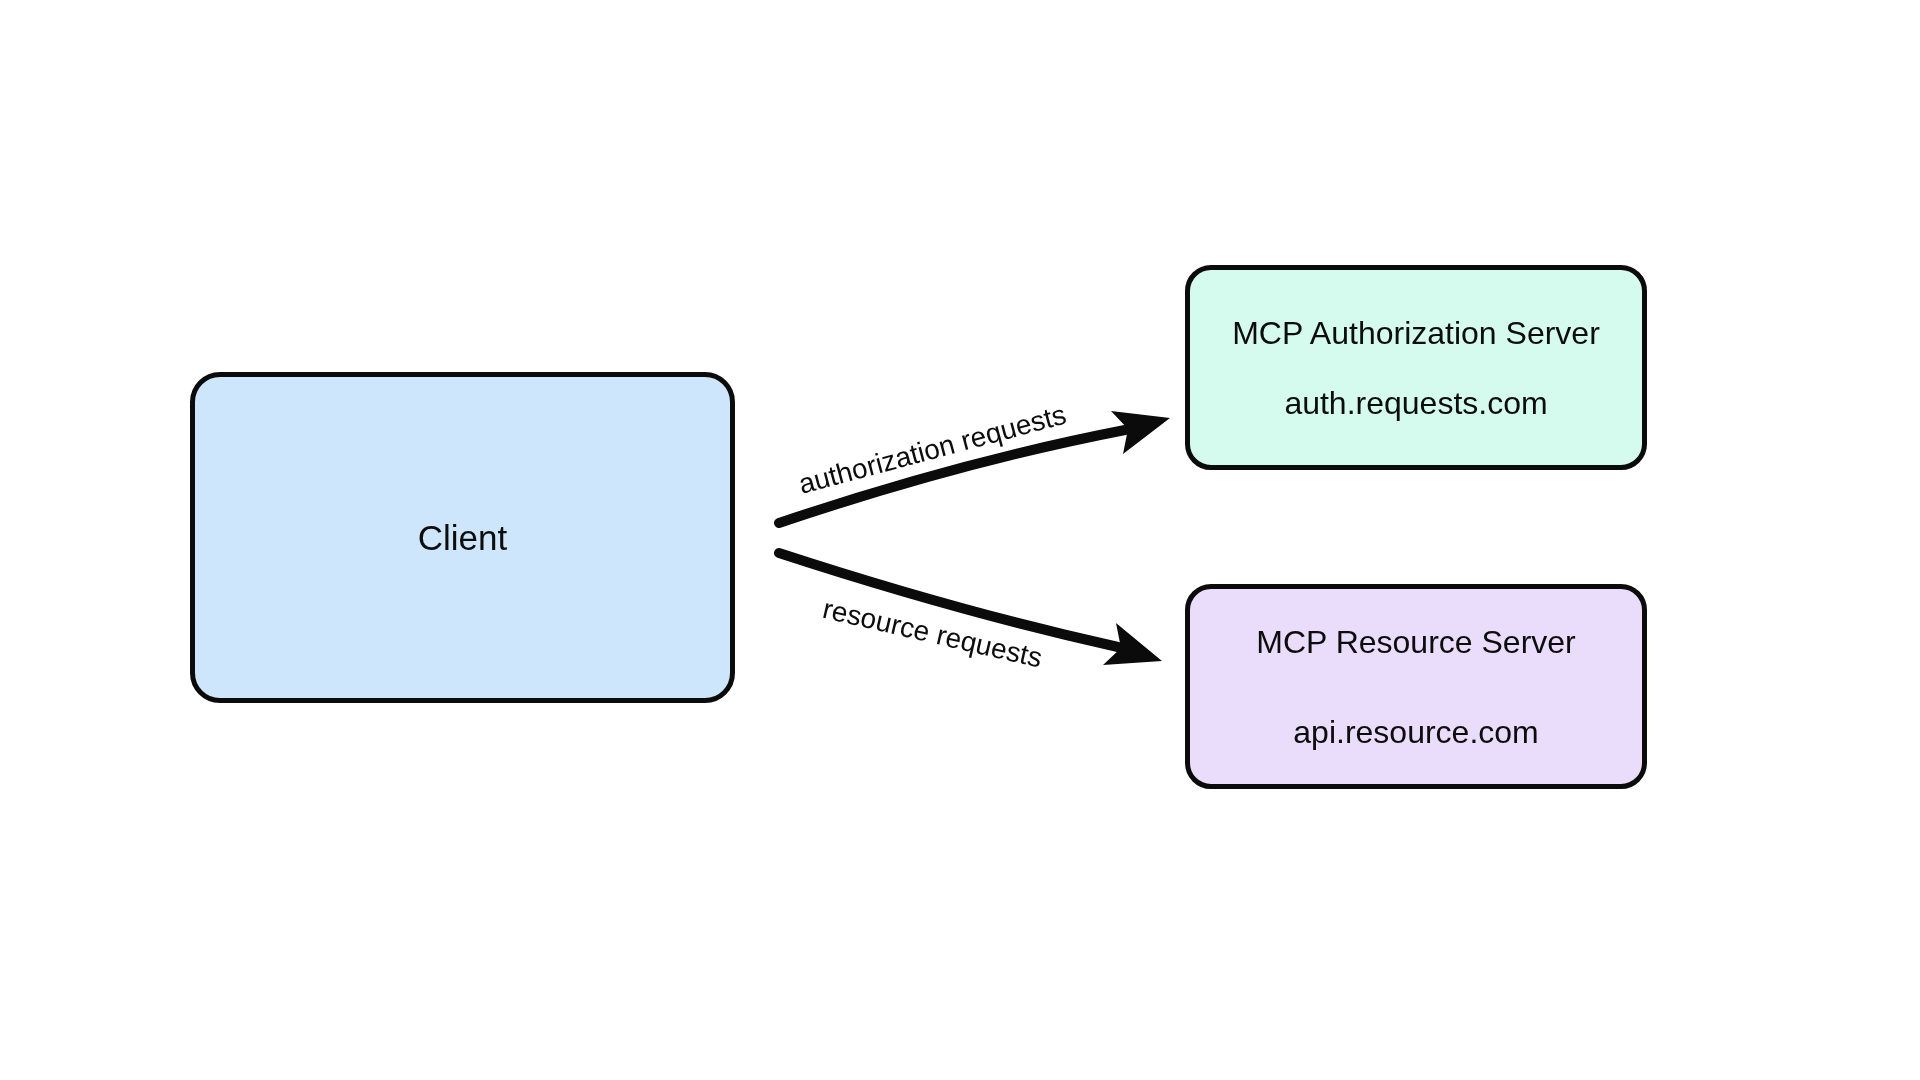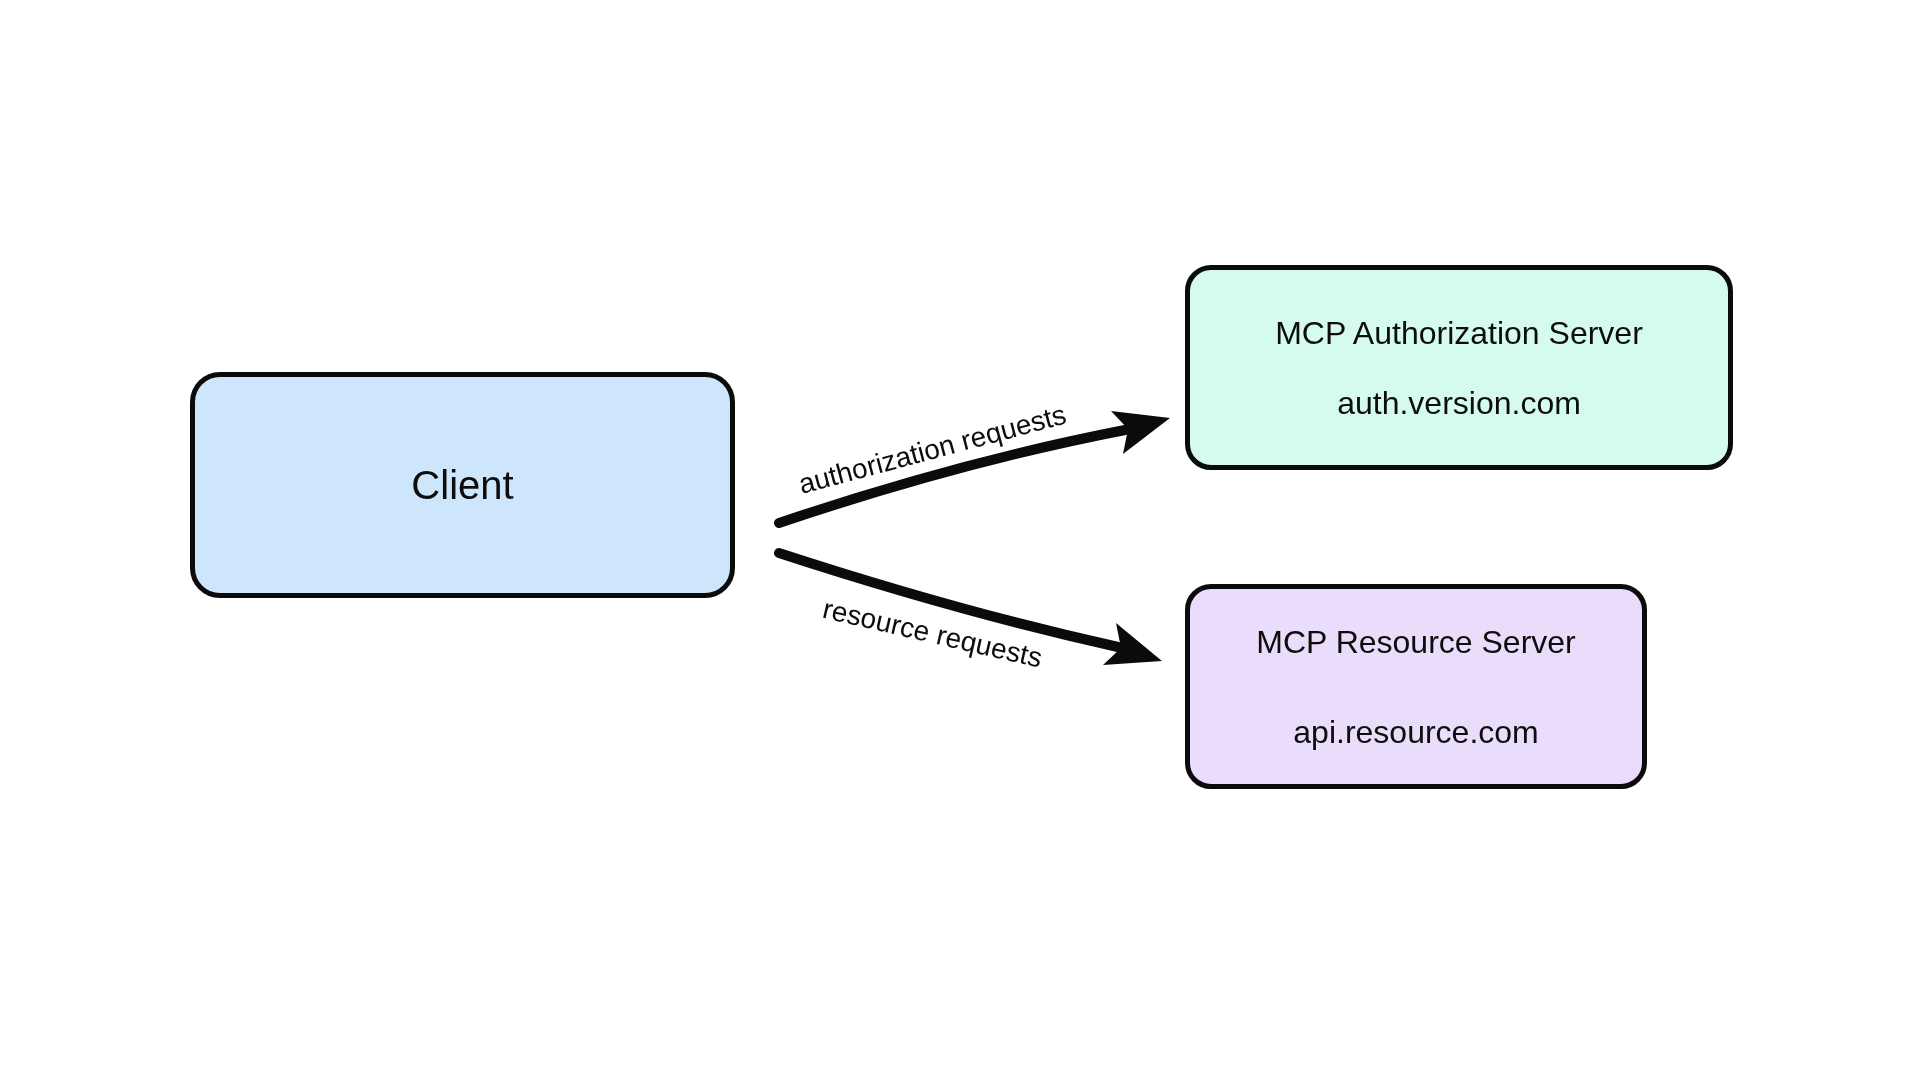--- a/index.html
+++ b/index.html
@@ -37,29 +37,29 @@
     border: 5px solid var(--border, #0b0b0b);
     display: flex;
     flex-direction: column;
     align-items: center;
     justify-content: center;
     text-align: center;
     color: var(--node-text, #0d0d0d);
   }
   .node-client {
     left: 190px; top: 372px;
-    width: 545px; height: 226px;
+    width: 545px; height: 331px;
     border-radius: 30px;
     background: var(--client-fill, #cee6fc);
-    font-size: 40px;
+    font-size: 35px;
     line-height: 42px;
   }
   .node-auth {
     left: 1185px; top: 265px;
-    width: 548px; height: 205px;
+    width: 462px; height: 205px;
     border-radius: 26px;
     background: var(--auth-server-fill, #d5fbee);
     font-size: 32px;
     line-height: 40px;
     gap: 30px;
   }
   .node-resource {
     left: 1185px; top: 584px;
     width: 462px; height: 205px;
     border-radius: 26px;
@@ -103,21 +103,21 @@
     <path class="edge-line" d="M 779,553 Q 960,612 1118,647"></path>
     <polygon class="edge-head" points="1162,661 1103,665 1121,648 1116,623"></polygon>
   </svg>
 
   <div class="node node-client">
     <div>Client</div>
   </div>
 
   <div class="node node-auth">
     <div>MCP Authorization Server</div>
-    <div>auth.version.com</div>
+    <div>auth.requests.com</div>
   </div>
 
   <div class="node node-resource">
     <div>MCP Resource Server</div>
     <div>api.resource.com</div>
   </div>
 
   <div class="edge-label label-auth">authorization requests</div>
 
   <div class="edge-label label-resource">resource requests</div>

